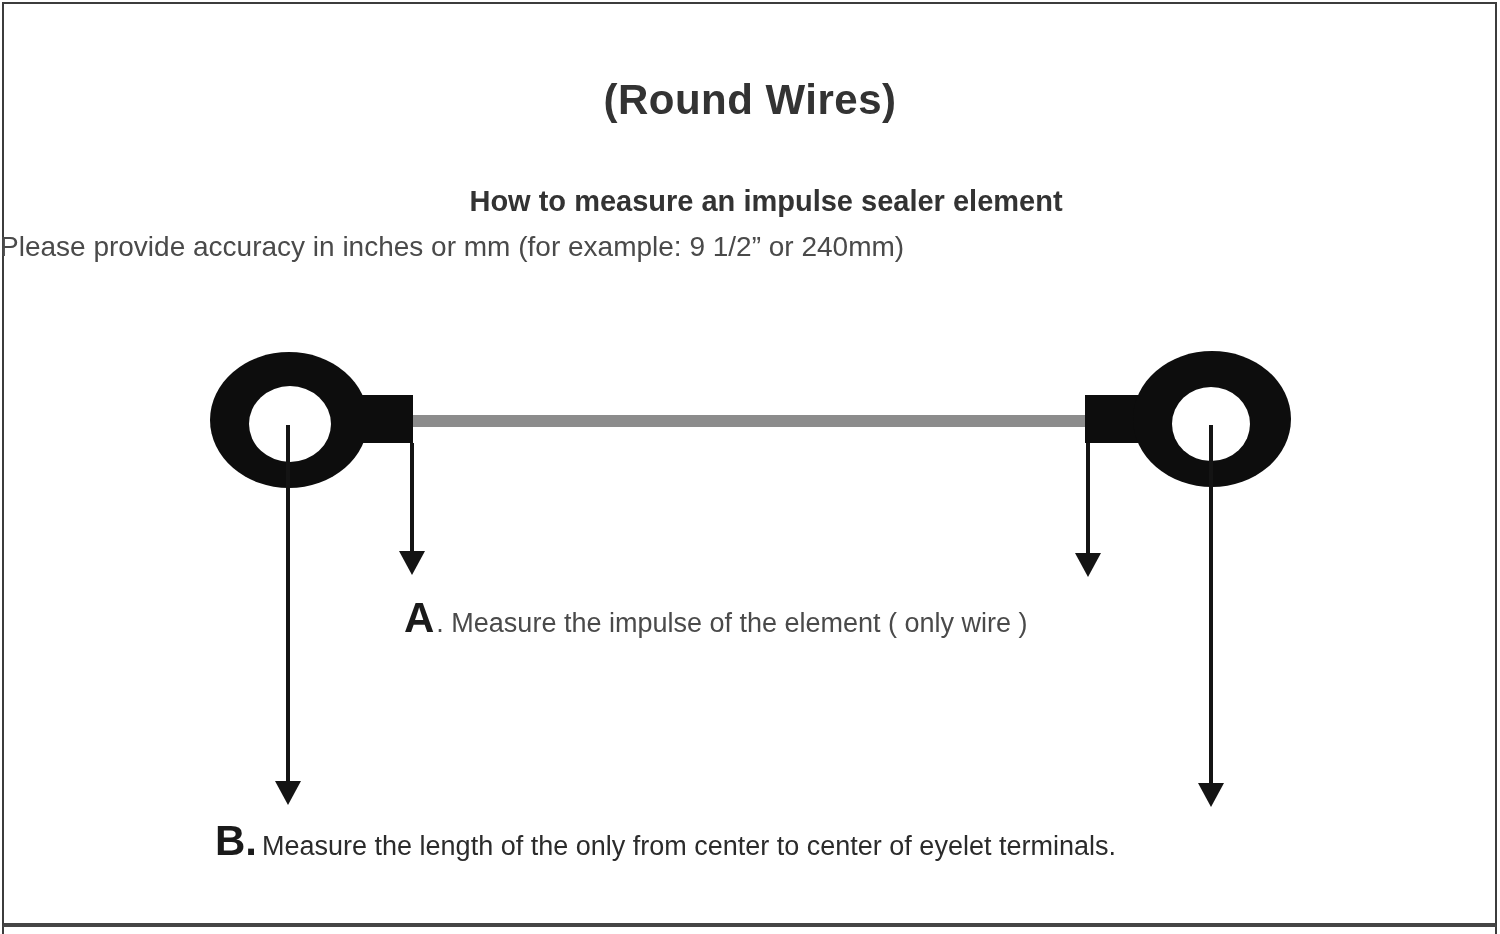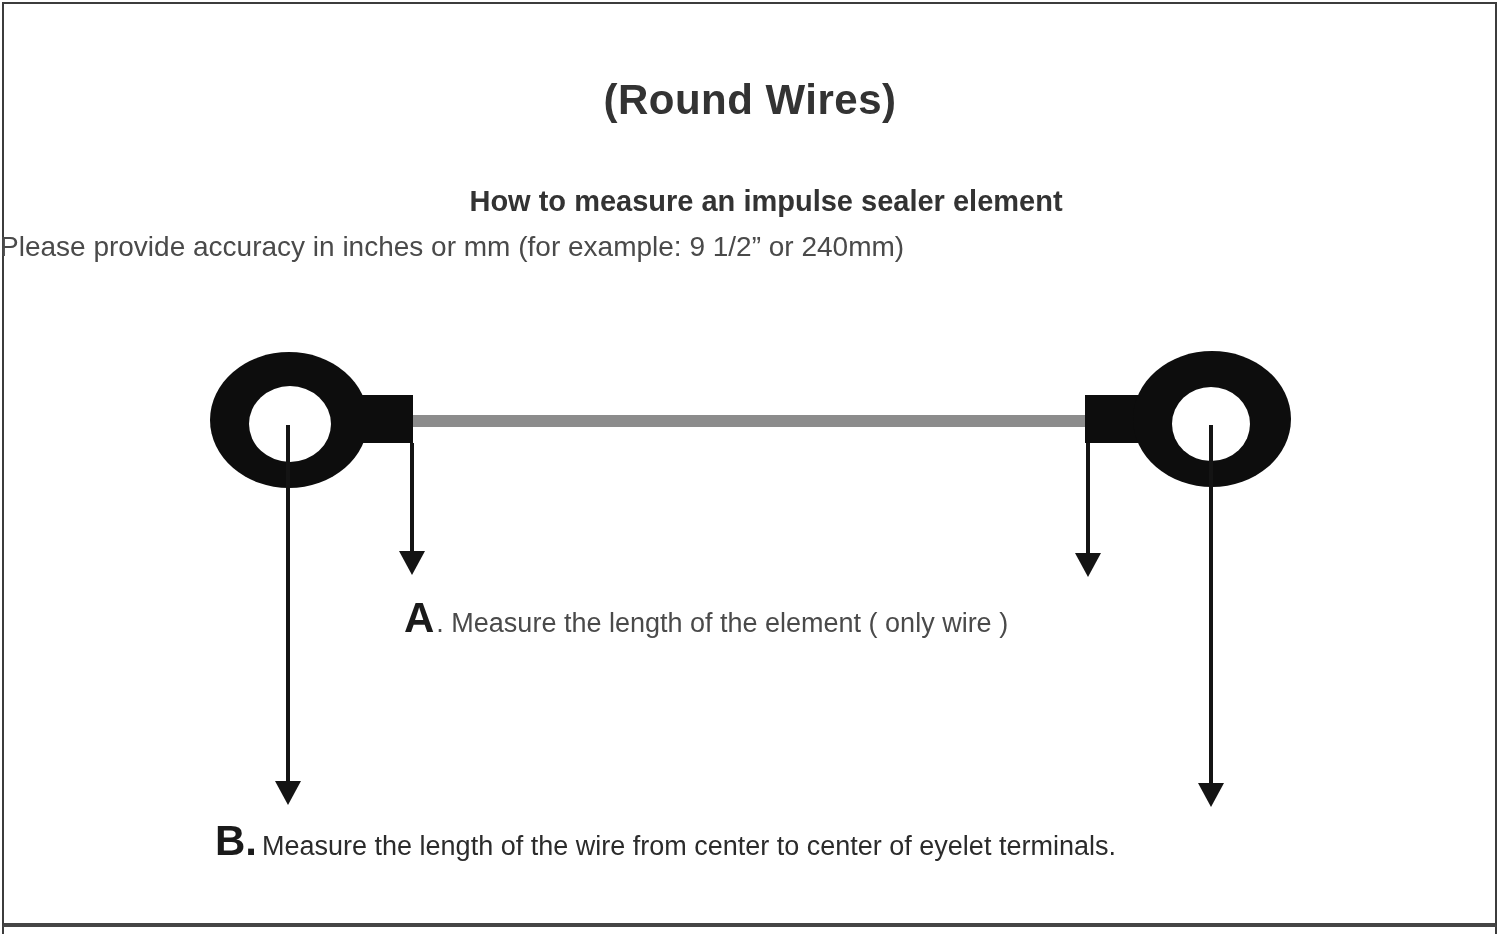--- a/index.html
+++ b/index.html
@@ -122,21 +122,21 @@
       <div class="arrow-head"></div>
     </div>
     <div class="b-right">
       <div class="arrow-line"></div>
       <div class="arrow-head"></div>
     </div>
   </div>
 
   <div class="measure-label label-a">
     <span class="letter">A</span>
-    <span class="text">. Measure the length of the element ( only wire )</span>
+    <span class="text">. Measure the impulse of the element ( only wire )</span>
   </div>
 
   <div class="measure-label label-b">
     <span class="letter">B.</span>
-    <span class="text">Measure the length of the wire from center to center of eyelet terminals.</span>
+    <span class="text">Measure the length of the only from center to center of eyelet terminals.</span>
   </div>
 
 </div>
 
 </body></html>

